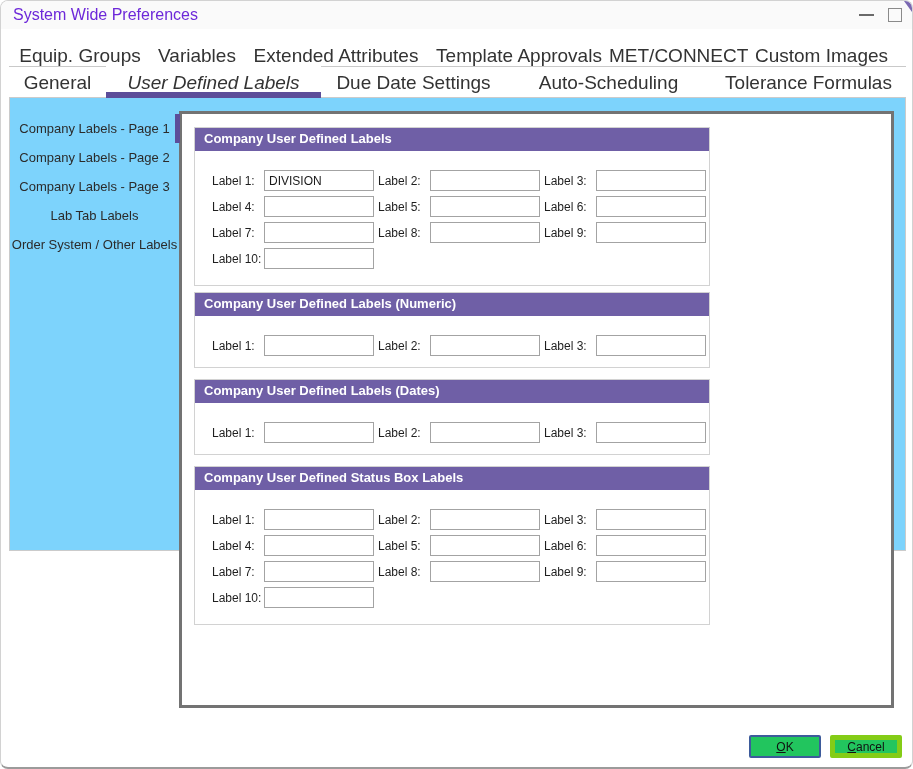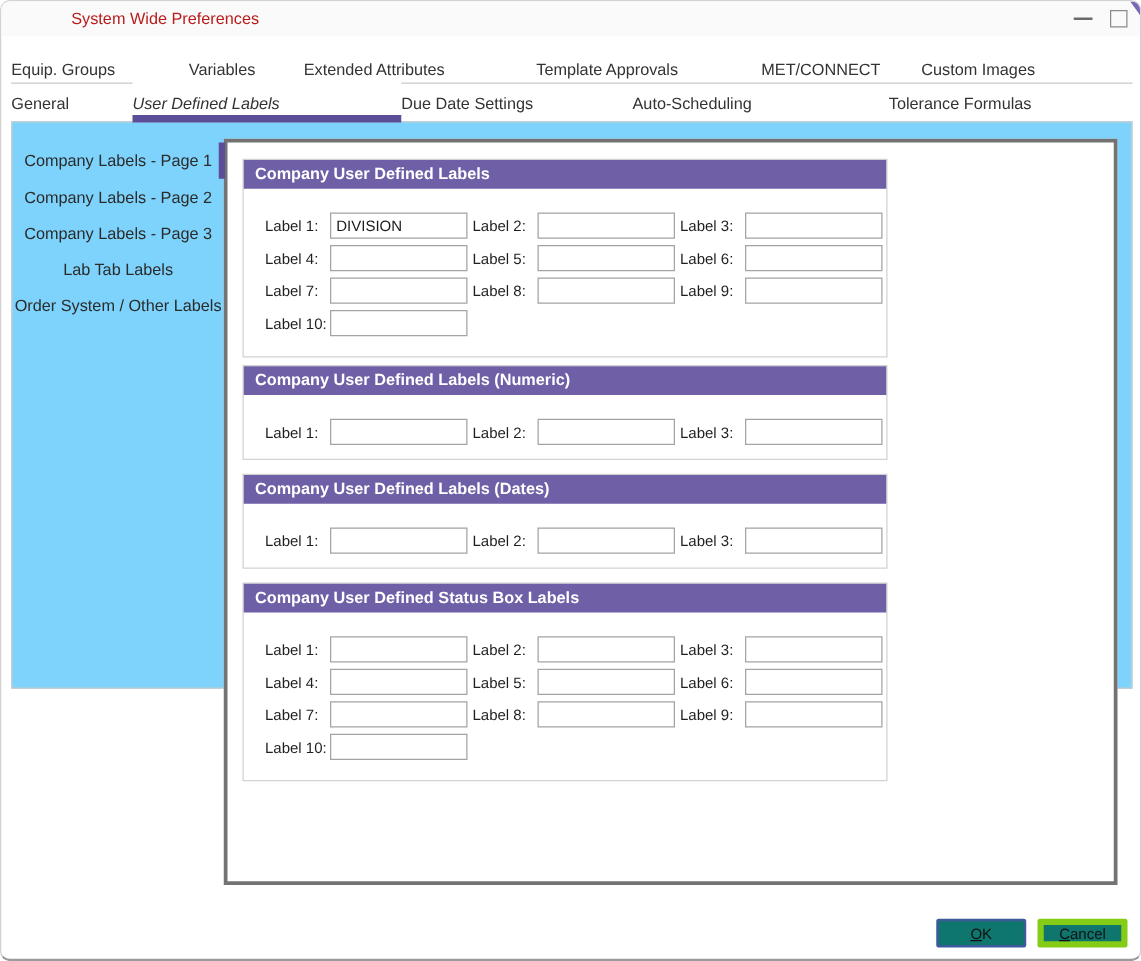--- a/index.html
+++ b/index.html
@@ -4,33 +4,33 @@
 <style>
   * { margin:0; padding:0; box-sizing:border-box; }
   html,body { width:913px; height:769px; background:#ffffff; font-family:"Liberation Sans", sans-serif; }
   .window {
     position:relative; width:913px; height:769px; background:#ffffff;
     border:1px solid #d2d2d2; border-bottom:2px solid #9b9b9b; border-radius:8px;
     overflow:hidden;
   }
   
   .titlebar { position:absolute; left:0; top:0; width:100%; height:28px; background:#fafafa; }
-  .title-text { position:absolute; left:12px; top:0; line-height:28px; font-size:13px; color:#b91c1c;margin-left:44px; }
+  .title-text { position:absolute; left:12px; top:0; line-height:28px; font-size:16px; color:#6d28d9; }
   .win-btn { position:absolute; top:0; width:30px; height:28px; cursor:default; }
   .btn-min { right:30px; }
   .btn-max { right:2px; }
   .glyph-min { position:absolute; left:7px; top:13px; width:15px; height:2px; background:#6a6a6a; }
   .glyph-max { position:absolute; left:8px; top:7px; width:14px; height:14px; border:1px solid #8a8a8a; background:transparent; }
   .cursor-artifact { position:absolute; right:0; top:0; width:10px; height:11px; background:#7a68b2;
     clip-path:polygon(100% 0, 100% 100%, 20% 0); }
   
   .tabrow { position:absolute; left:8px; width:897px; display:flex; }
   .tabrow1 { top:44px; height:22px; }
   .tabrow2 { top:71px; height:21px; }
-  .tab { font-size:13px; color:#333; line-height:22px; cursor:pointer; white-space:nowrap; }
+  .tab { font-size:19px; color:#333; text-align:center; line-height:22px; cursor:pointer; white-space:nowrap; }
   .tabrow1 .tab:nth-child(1){width:142px;} .tabrow1 .tab:nth-child(2){width:92px;}
   .tabrow1 .tab:nth-child(3){width:186px;} .tabrow1 .tab:nth-child(4){width:180px;}
   .tabrow1 .tab:nth-child(5){width:128px;} .tabrow1 .tab:nth-child(6){width:169px;}
   .tabrow2 .tab:nth-child(1){width:97px;}  .tabrow2 .tab:nth-child(2){width:215px;font-style:italic;}
   .tabrow2 .tab:nth-child(3){width:185px;} .tabrow2 .tab:nth-child(4){width:205px;}
   .tabrow2 .tab:nth-child(5){width:195px;}
   .row1-line-a { position:absolute; left:8px; top:65px; width:97px; height:1px; background:#c9c9c9; }
   .row1-line-b { position:absolute; left:320px; top:65px; width:585px; height:1px; background:#c9c9c9; }
   .active-underline { position:absolute; left:105px; top:91px; width:215px; height:6px; background:#5c4d99; z-index:3; }
   
@@ -49,21 +49,21 @@
   .sec-1 { margin-top:13px; } .sec-2 { margin-top:6px; } .sec-3 { margin-top:11px; } .sec-4 { margin-top:11px; }
   .section-header { height:24px; background:#6f5fa6; color:#ffffff; font-size:13px; font-weight:bold;
     line-height:24px; padding-left:10px; margin:-1px -1px 0 -1px; }
   .section-body { padding:19px 0 0 17px; }
   .frow { display:flex; margin-bottom:5px; }
   .field { display:flex; align-items:center; margin-right:4px;justify-content:flex-end; }
   .flabel { width:52px; font-size:12px; color:#1f1f1f; white-space:nowrap; }
   .field input { width:110px; height:21px; border:1px solid #a3a3a3; font-family:"Liberation Sans",sans-serif;
     font-size:12px; color:#1a1a1a; padding:1px 4px; background:#fff; outline:none; }
   
-  .btn { position:absolute; top:734px; width:72px; height:23px; background:#0f766e; font-size:12px;
+  .btn { position:absolute; top:734px; width:72px; height:23px; background:#22c55e; font-size:12px;
     color:#111; cursor:pointer; border-radius:2px; display:flex; align-items:center; justify-content:center; }
   .btn-ok { left:748px; border:2px solid #3d5b9b; }
   .btn-cancel { left:829px; border:5px solid #84cc16; }
   .btn .lbl { display:block; }
   .btn .lbl::first-letter { text-decoration:underline; }
 </style>
 </head>
 <body>
 
 <div class="window">

